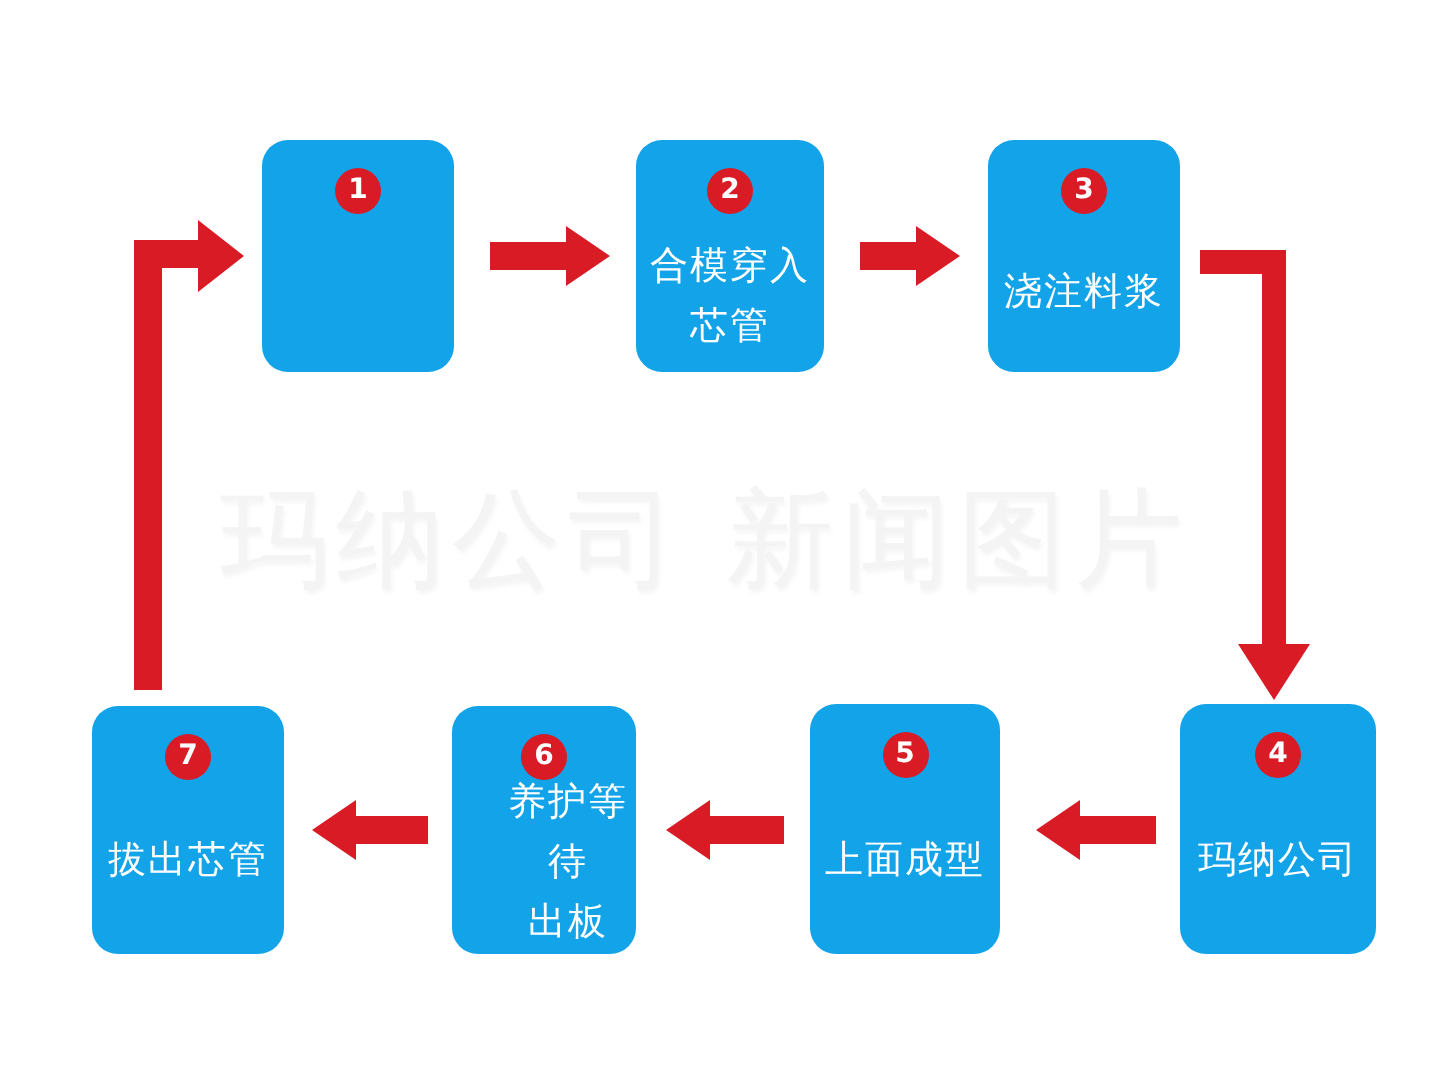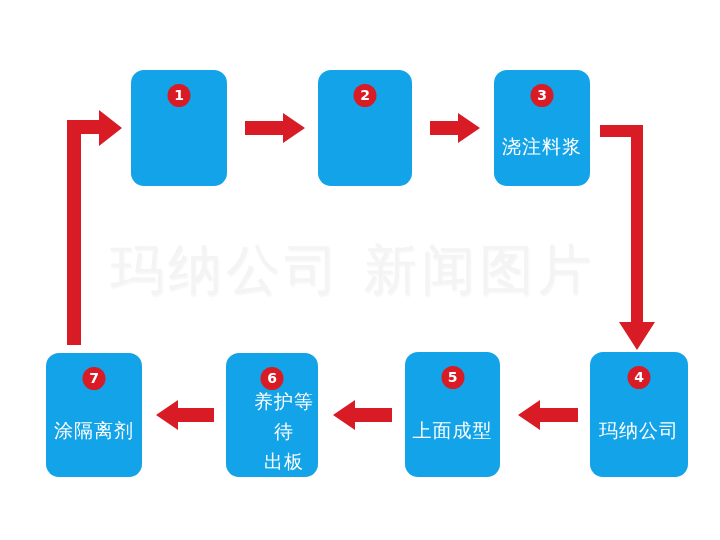--- a/index.html
+++ b/index.html
@@ -143,20 +143,22 @@
       <path d="M 67,345 L 67,120 L 99,120 L 99,110 L 122,128 L 99,146 L 99,134 L 81,134 L 81,345 Z" fill="#d81b25"></path>
     </g>
   </svg>
 
   <div class="node n1">
     <span class="badge">1</span>
   </div>
 
   <div class="node n2">
     <span class="badge">2</span>
+    <span class="node-label">合模穿入
+芯管</span>
   </div>
 
   <div class="node n3">
     <span class="badge">3</span>
     <span class="node-label">浇注料浆</span>
   </div>
 
   <div class="node n4">
     <span class="badge">4</span>
     <span class="node-label">玛纳公司</span>
@@ -168,16 +170,16 @@
   </div>
 
   <div class="node n6">
     <span class="badge">6</span>
     <span class="node-label">养护等待
 出板</span>
   </div>
 
   <div class="node n7">
     <span class="badge">7</span>
-    <span class="node-label">涂隔离剂</span>
+    <span class="node-label">拔出芯管</span>
   </div>
 
 </div>
 
 </body></html>

